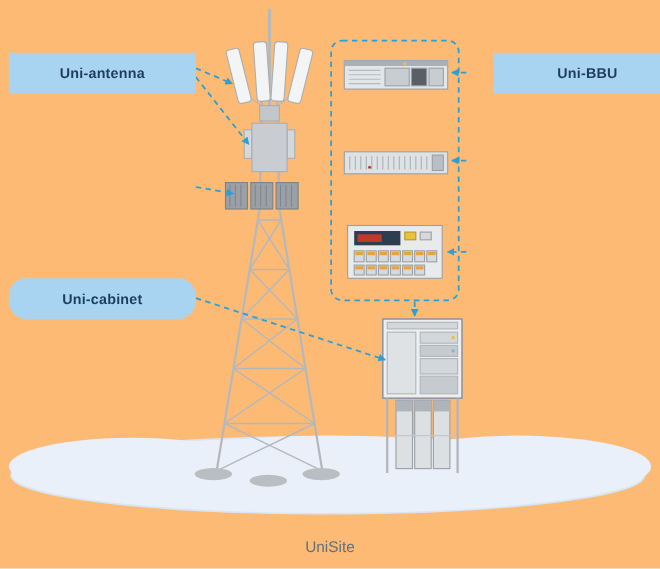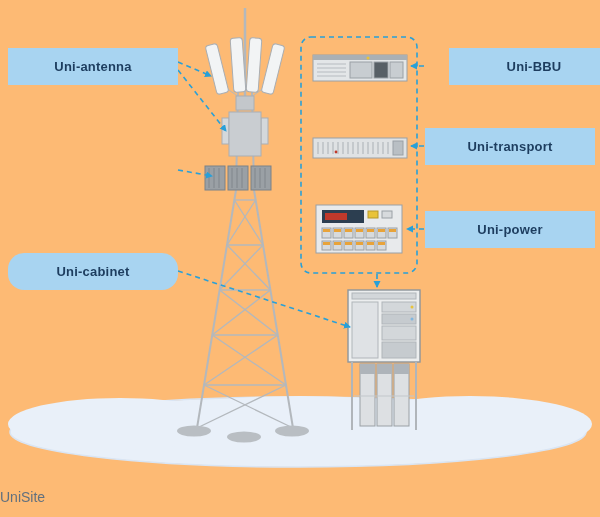--- a/index.html
+++ b/index.html
@@ -14,20 +14,21 @@
   .label{
     position:absolute;
     width:170px;height:37px;
     background:#a8d4f1;
     display:flex;align-items:center;justify-content:center;
     font-weight:bold;font-size:13px;color:#1d3d5f;
     letter-spacing:.2px;
   }
   .caption{
     position:absolute;left:0;right:0;top:489px;
+    text-align:center;
     font-size:14px;color:#61707e;
   }
 </style>
 </head>
 <body>
 
 <div class="stage">
 
   <svg width="600" height="517" viewBox="0 0 600 517">
     <defs>
@@ -238,22 +239,16 @@
   <div class="label" style="left:8px;top:48px;">
     <span>Uni-antenna</span>
   </div>
   <div class="label" style="left:8px;top:253px;border-radius:16px;">
     <span>Uni-cabinet</span>
   </div>
 
   <div class="label" style="left:449px;top:48px;">
     <span>Uni-BBU</span>
   </div>
-  <div class="label" style="left:425px;top:128px;">
-    <span>Uni-transport</span>
-  </div>
-  <div class="label" style="left:425px;top:211px;">
-    <span>Uni-power</span>
-  </div>
 
   <div class="caption">UniSite</div>
 
 </div>
 
 </body></html>

